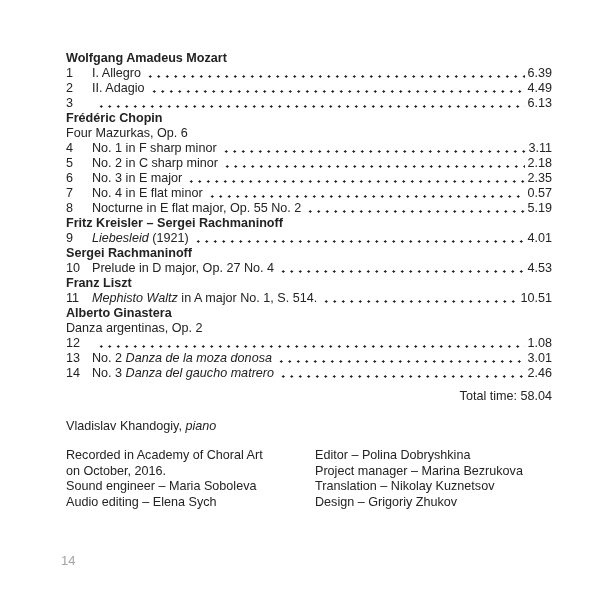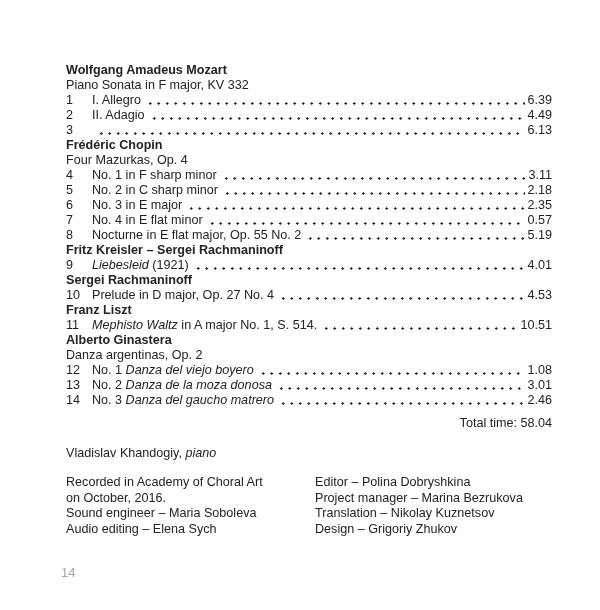--- a/index.html
+++ b/index.html
@@ -5,21 +5,20 @@
   html,body{margin:0;padding:0;background:#ffffff;}
   .page{
     position:relative;
     width:600px;height:592px;
     background:#ffffff;
     font-family:"Liberation Sans","DejaVu Sans",sans-serif;
     font-size:12.6px;
     line-height:15px;
     color:#232323;
     overflow:hidden;
-    margin-top:12px;
   }
   .content{position:absolute;left:66px;top:51px;width:486px;}
   .composer{font-weight:700;}
   .work{font-weight:400;}
   .track{display:flex;align-items:baseline;}
   .tno{flex:none;width:26px;}
   .ttl{flex:none;white-space:pre;}
   .ttl em{font-style:italic;}
   .leader{
     flex:1 1 auto;
@@ -42,41 +41,40 @@
     color:#a3a4a6;font-size:13px;line-height:15px;
   }
 </style>
 </head>
 <body>
 
 <div class="page">
   <div class="content">
 
     <div class="composer">Wolfgang Amadeus Mozart</div>
-    <div class="work">Piano Sonata in F major, KV 332</div>
     <div class="track">
       <span class="tno">1</span>
       <span class="ttl"><span>I. Allegro</span><em></em><span></span></span>
       <span class="leader"></span>
       <span class="time">6.39</span>
     </div>
     <div class="track">
       <span class="tno">2</span>
       <span class="ttl"><span>II. Adagio</span><em></em><span></span></span>
       <span class="leader"></span>
       <span class="time">4.49</span>
     </div>
     <div class="track">
       <span class="tno">3</span>
       <span class="leader"></span>
       <span class="time">6.13</span>
     </div>
 
     <div class="composer">Frédéric Chopin</div>
-    <div class="work">Four Mazurkas, Op. 4</div>
+    <div class="work">Four Mazurkas, Op. 6</div>
     <div class="track">
       <span class="tno">4</span>
       <span class="ttl"><span>No. 1 in F sharp minor</span><em></em><span></span></span>
       <span class="leader"></span>
       <span class="time">3.11</span>
     </div>
     <div class="track">
       <span class="tno">5</span>
       <span class="ttl"><span>No. 2 in C sharp minor</span><em></em><span></span></span>
       <span class="leader"></span>
@@ -122,21 +120,20 @@
       <span class="tno">11</span>
       <span class="ttl"><span></span><em>Mephisto Waltz</em><span> in A major No. 1, S. 514.</span></span>
       <span class="leader"></span>
       <span class="time">10.51</span>
     </div>
 
     <div class="composer">Alberto Ginastera</div>
     <div class="work">Danza argentinas, Op. 2</div>
     <div class="track">
       <span class="tno">12</span>
-      <span class="ttl"><span>No. 1 </span><em>Danza del viejo boyero</em><span></span></span>
       <span class="leader"></span>
       <span class="time">1.08</span>
     </div>
     <div class="track">
       <span class="tno">13</span>
       <span class="ttl"><span>No. 2 </span><em>Danza de la moza donosa</em><span></span></span>
       <span class="leader"></span>
       <span class="time">3.01</span>
     </div>
     <div class="track">

